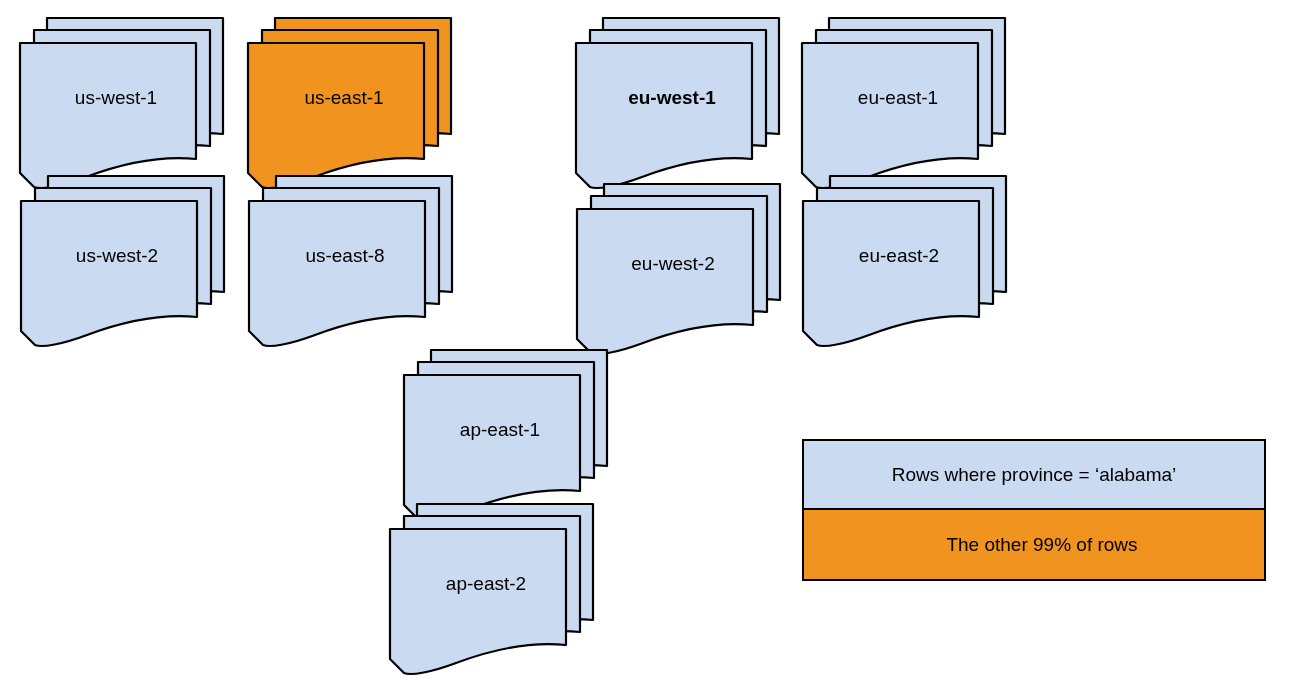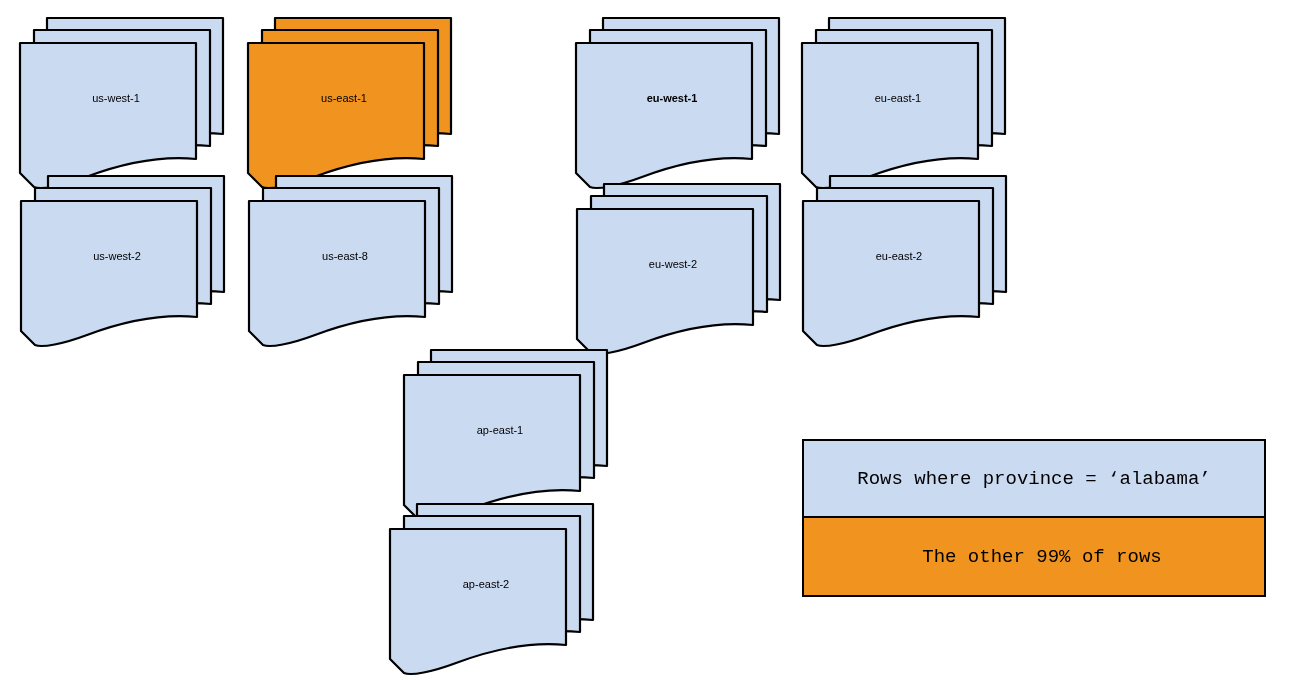--- a/index.html
+++ b/index.html
@@ -33,37 +33,36 @@
     width: 220px;
     height: 175px;
     overflow: visible;
   }
   .stack-label {
     position: absolute;
     left: 20px;
     top: 80px;
     width: 176px;
     text-align: center;
-    font-size: 11px;
+    font-size: 19px;
     color: #000000;
     line-height: 20px;
     white-space: nowrap;
     pointer-events: none;
   }
 
   
   .legend {
     position: absolute;
     left: 802px;
     top: 439px;
     width: 464px;
-    height: 158px;
+    height: 142px;
     box-sizing: border-box;
     border: 2px solid #000000;
-    font-family: Liberation Mono, monospace;
   }
   .legend-row {
     height: 50%;
     box-sizing: border-box;
     display: flex;
     align-items: center;
     justify-content: center;
     font-size: 19px;
     color: #000000;
   }

